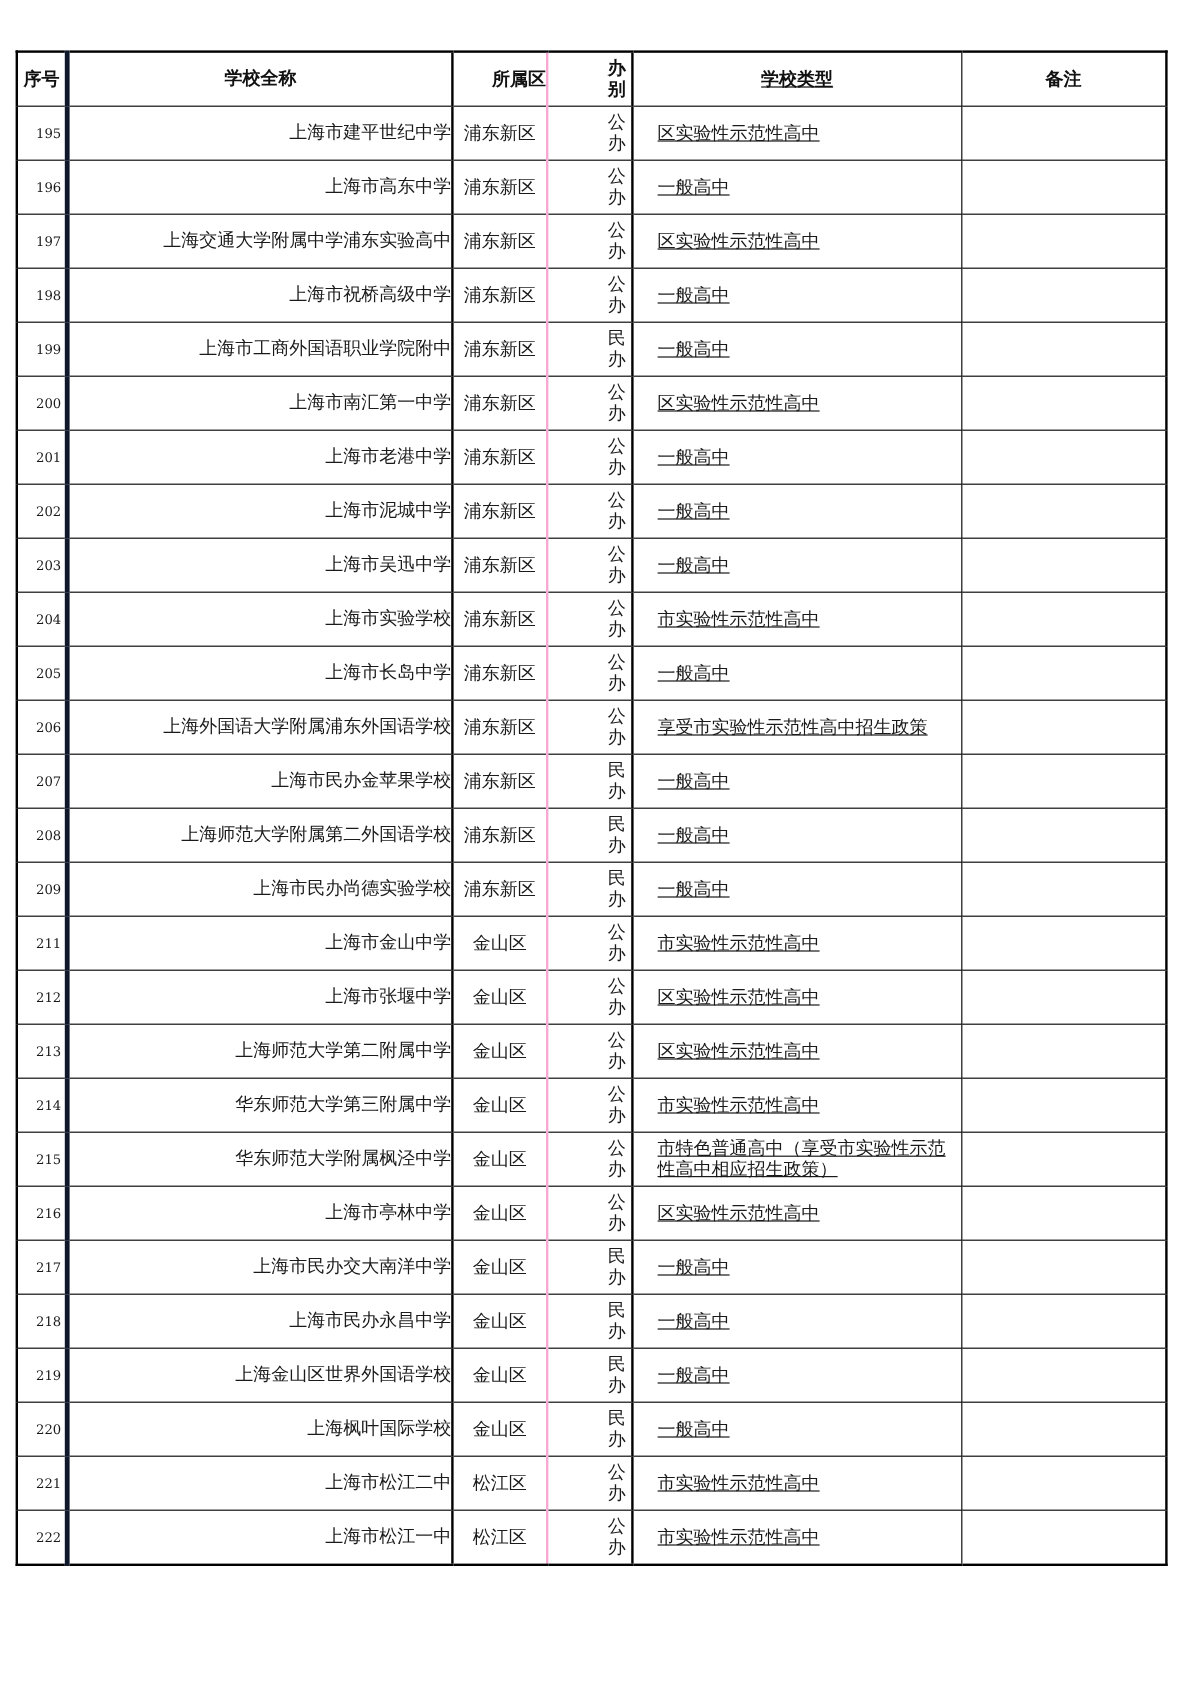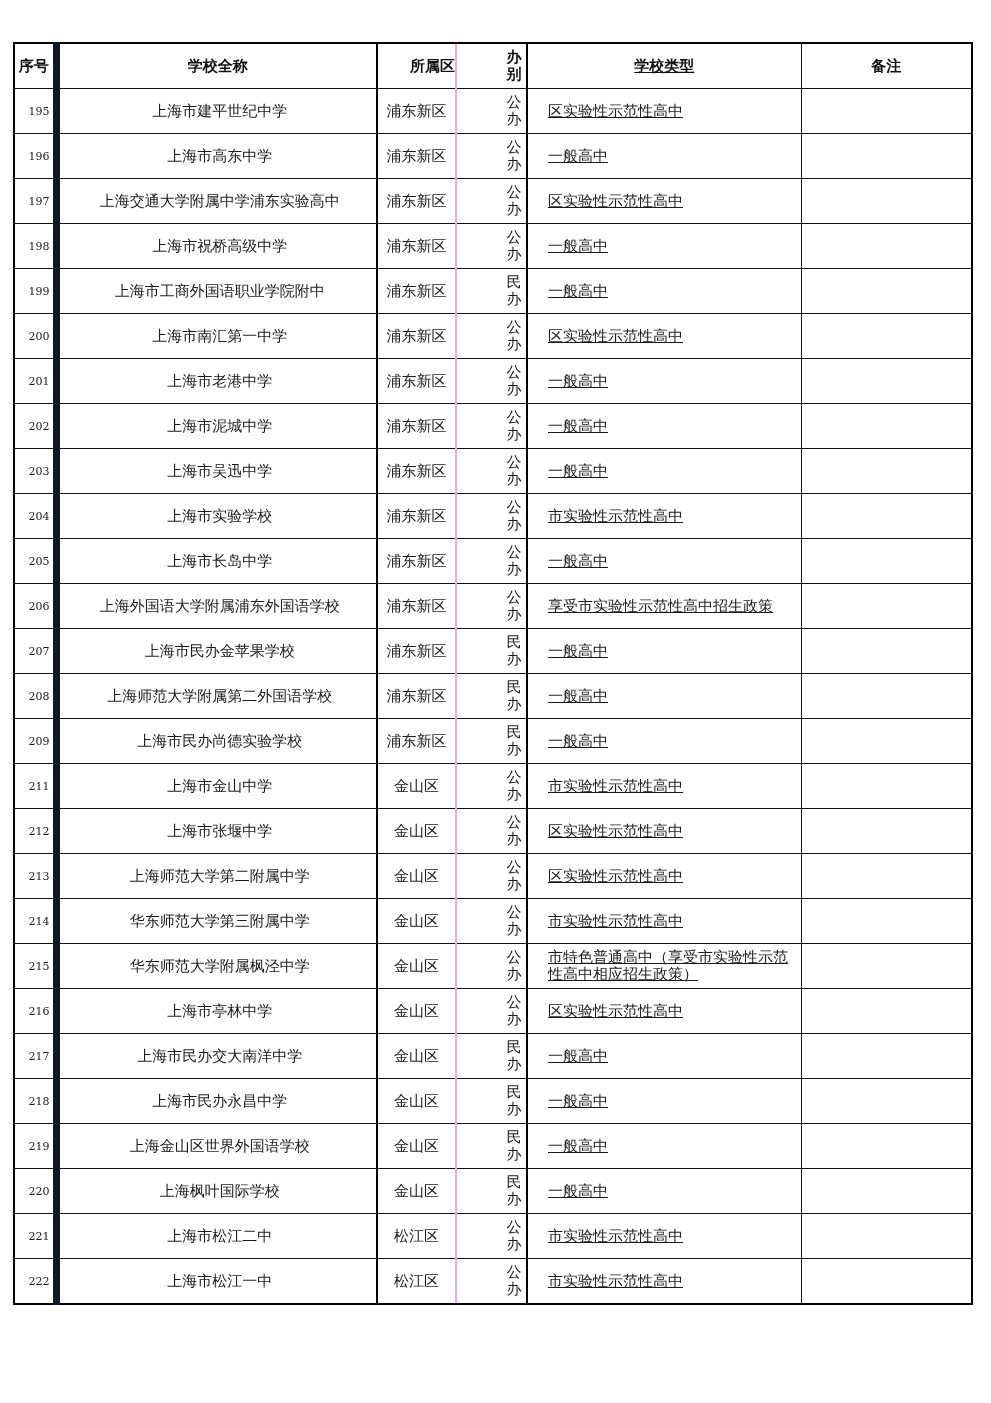--- a/index.html
+++ b/index.html
@@ -39,35 +39,35 @@
     font-size: 15px;
     color: #111;
   }
   col.c-no { width: 42px; }
   col.c-name { width: 321px; }
   col.c-dist { width: 79px; }
   col.c-own { width: 71px; }
   col.c-type { width: 274px; }
   col.c-note { width: 171px; }
   
-  th.b-name, td.b-name { border-left: 7px solid #0f172a; font-family: Liberation Serif, serif; }
+  th.b-name, td.b-name { border-left: 4px solid #0f172a; font-family: Liberation Serif, serif; }
   th.b-dist, td.b-dist { border-left: 2px solid #000; text-align: right; }
   th.b-own, td.b-own { border-left: 2px solid #f9a8d4; padding-left: 45px; }
   th.b-type, td.b-type { border-left: 2px solid #000; text-decoration: underline; }
   th.b-first, td.b-first { border-left: 2px solid #000; }
   th.b-note, td.b-note { border-right: 2px solid #000; }
   tr:last-child td { border-bottom: 2px solid #000; }
   thead th { border-top: 2px solid #000; }
   td.no {
     text-align: right;
     padding-right: 3px;
     font-family: "DejaVu Serif", "Liberation Serif", serif;
     font-size: 11px;
   }
-  td.name { text-align: center; padding-left: 4px; }
+  td.name { text-align: right; padding-left: 4px; }
   td.dist { text-align: center; }
   td.own { text-align: center; }
   td.type { text-align: left; padding-left: 20px; padding-right: 4px; }
   td.type.wrap { line-height: 17px; }
   td.note { }
 </style>
 </head>
 <body>
 
 <div class="sheet">

